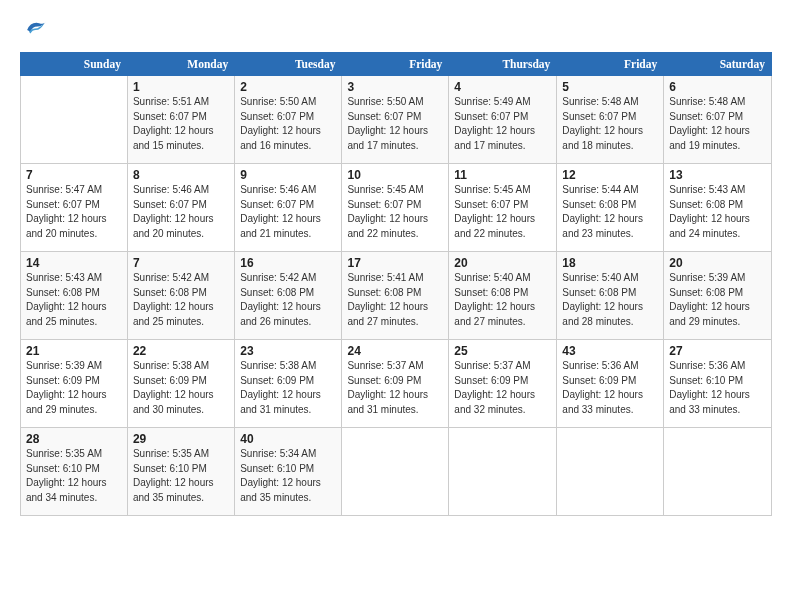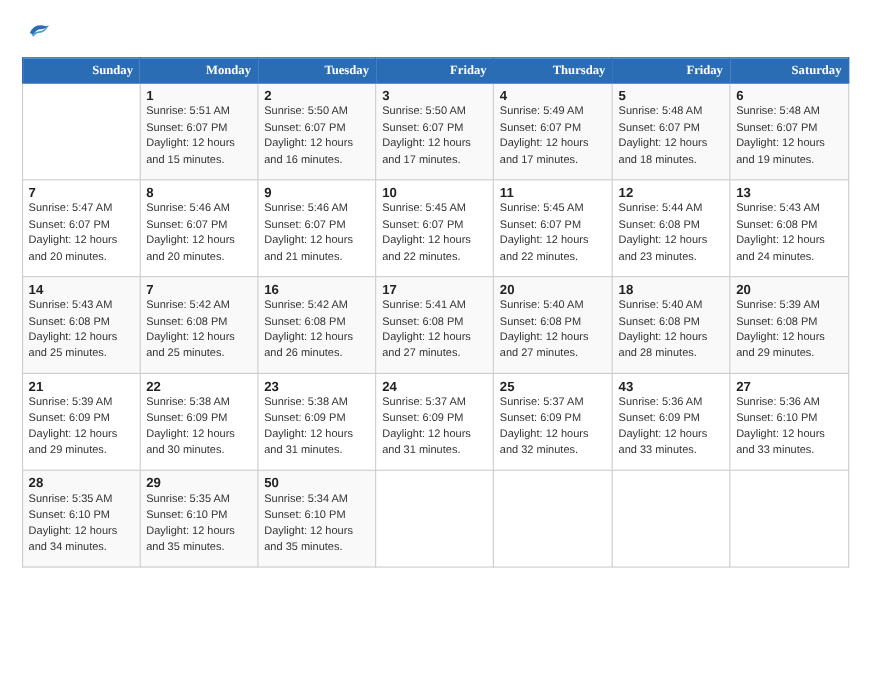--- a/index.html
+++ b/index.html
@@ -250,21 +250,21 @@
         <tr>
           <td>
             <span class="day-num">28</span>
             <div class="day-info">Sunrise: 5:35 AM<br>Sunset: 6:10 PM<br>Daylight: 12 hours and 34 minutes.</div>
           </td>
           <td>
             <span class="day-num">29</span>
             <div class="day-info">Sunrise: 5:35 AM<br>Sunset: 6:10 PM<br>Daylight: 12 hours and 35 minutes.</div>
           </td>
           <td>
-            <span class="day-num">50</span>
+            <span class="day-num">40</span>
             <div class="day-info">Sunrise: 5:34 AM<br>Sunset: 6:10 PM<br>Daylight: 12 hours and 35 minutes.</div>
           </td>
           <td class="empty-cell"></td>
           <td class="empty-cell"></td>
           <td class="empty-cell"></td>
           <td class="empty-cell"></td>
         </tr>
       </tbody>
   </table>
 </div>

